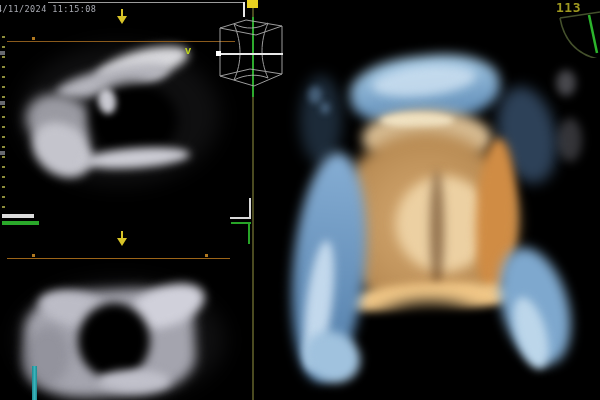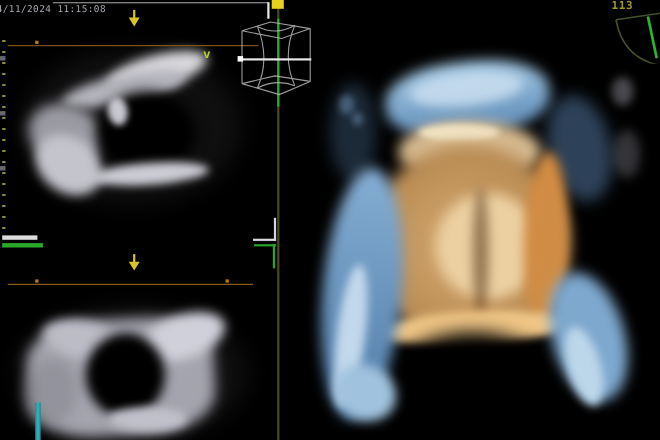--- a/index.html
+++ b/index.html
@@ -8,21 +8,21 @@
     overflow:hidden;font-family:"Liberation Sans",sans-serif;
   }
   .abs{position:absolute;}
   .blob{position:absolute;border-radius:50%;}
   .clip{position:absolute;overflow:hidden;}
   .dt{
     font-family:"DejaVu Sans Mono",monospace;font-size:8.5px;color:#a8aab2;
     letter-spacing:.4px;white-space:nowrap;
   }
   .angle{
-    font-family:"DejaVu Sans Mono",monospace;font-size:10px;font-weight:bold;
+    font-family:"DejaVu Sans Mono",monospace;font-size:13px;font-weight:bold;
     color:#a09a20;letter-spacing:.5px;
   }
   .vmark{
     font-size:11px;font-weight:bold;color:#bed41c;line-height:1;
     font-family:"Liberation Sans",sans-serif;
   }
   .arrow-stem{position:absolute;width:2px;background:#d8c428;}
   .arrow-head{
     position:absolute;width:0;height:0;
     border-left:5px solid transparent;border-right:5px solid transparent;

